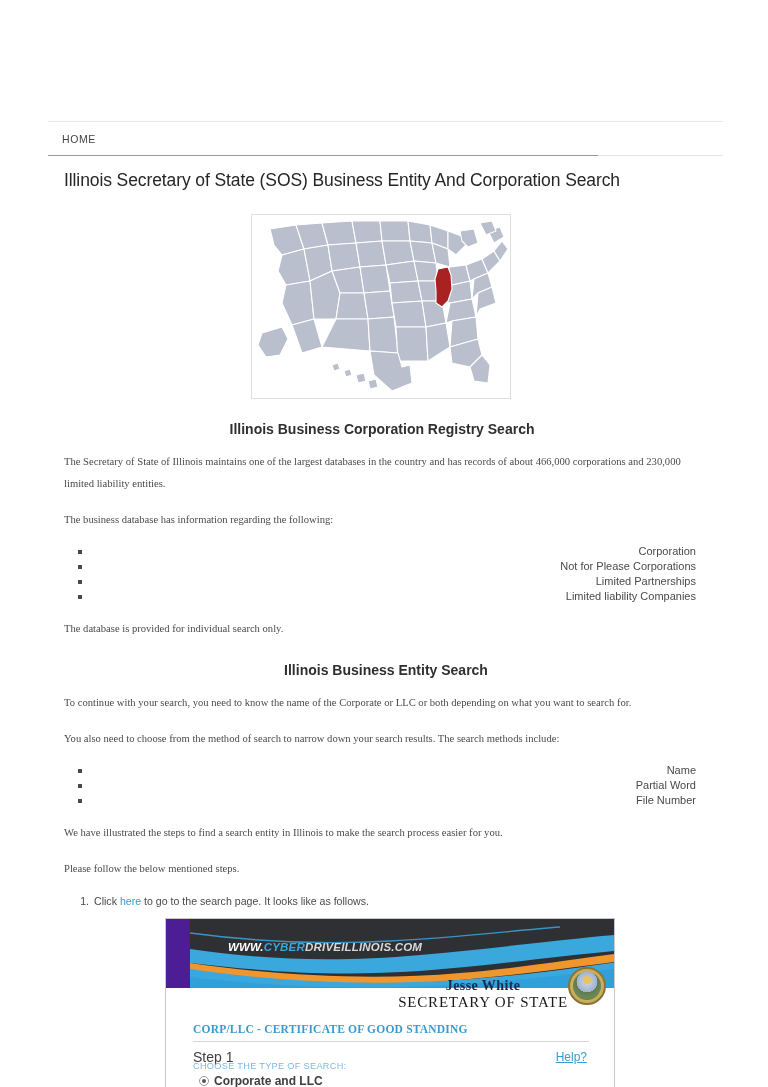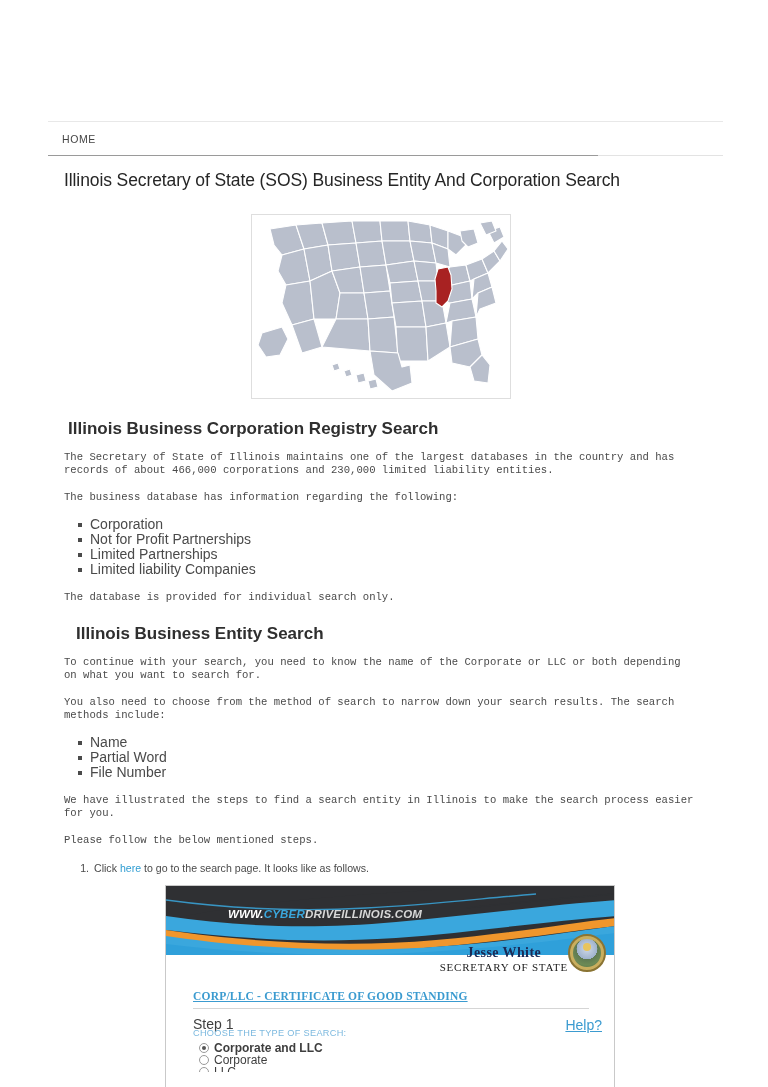--- a/index.html
+++ b/index.html
@@ -92,49 +92,51 @@
     margin-left: 187px;
     border: 1px solid #dedede;
     background: #ffffff;
     box-sizing: border-box;
     display: block;
   }
   .map-figure svg { display: block; }
 
   
   h3.sub-head {
-    font-size: 17px;
+    font-size: 14px;
     font-weight: bold;
     color: #2f2f2f;
     margin: 22px 0 0 4px;
     line-height: 16px;
     font-family: "Liberation Sans", sans-serif;
+    text-align: center;
   }
   h3.sub-head.flush { margin-left: 12px; }
 
   p.body-text {
     font-size: 10.6px;
-    line-height: 13px;
+    line-height: 22px;
     color: #4a4a4a;
     margin: 14px 0 0 0;
-    font-family: Liberation Mono, monospace;
+    font-family: Liberation Serif, serif;
   }
 
   ul.bullets {
     margin: 13px 0 0 0;
     padding-left: 26px;
     list-style: none;
   }
   ul.bullets li {
-    font-size: 14px;
+    font-size: 11px;
     line-height: 15px;
     color: #4a4a4a;
     position: relative;
     padding-left: 0;
     margin-bottom: 0px;
+    text-align: right;
   }
   ul.bullets li:before {
     content: "";
     position: absolute;
     left: -12px;
     top: 6px;
     width: 4px;
     height: 4px;
     background: #4a4a4a;
   }
@@ -161,22 +163,23 @@
     border: 1px solid #c9c9c9;
     box-sizing: border-box;
     background: #ffffff;
     position: relative;
     overflow: hidden;
   }
   .sos-banner {
     position: relative;
     width: 100%;
     height: 69px;
-    background: #0c4a6e;
+    background: #4c1d95;
     overflow: hidden;
+    padding-left: 24px;
   }
   .sos-banner svg { display:block; }
   .sos-url {
     position: absolute;
     left: 62px;
     top: 22px;
     font-size: 11.5px;
     font-style: italic;
     font-weight: bold;
     letter-spacing: 0.2px;
@@ -199,21 +202,21 @@
   .sig-name {
     font-family: "Liberation Serif", serif;
     font-weight: bold;
     font-size: 14px;
     color: #1b2a55;
     letter-spacing: 0.4px;
     display: block;
   }
   .sig-title {
     font-family: "Liberation Serif", serif;
-    font-size: 11px;
+    font-size: 15px;
     color: #1a1a1a;
     letter-spacing: 0.8px;
     display: block;
     margin-top: 2px;
   }
   .sos-seal {
     position: absolute;
     right: 8px;
     top: 48px;
     width: 34px;
@@ -242,43 +245,42 @@
 
   .sos-title {
     position: absolute;
     left: 27px;
     top: 104px;
     font-family: "Liberation Serif", serif;
     font-weight: bold;
     font-size: 11.5px;
     color: #3b9bd0;
     letter-spacing: 0.2px;
-    text-decoration: underline;
   }
   .sos-hr {
     position: absolute;
     left: 27px;
     top: 122px;
     width: 396px;
     height: 1px;
     background: #d5d5d5;
   }
   .sos-step {
     position: absolute;
     left: 27px;
     top: 130px;
     font-size: 14px;
     font-weight: normal;
     color: #3e3e3e;
   }
   .sos-help {
     position: absolute;
-    right: 12px;
+    right: 27px;
     top: 131px;
-    font-size: 14px;
+    font-size: 12px;
     color: #3b9bd0;
     text-decoration: underline;
     cursor: pointer;
     margin-left: 28px;
   }
   .sos-choose {
     position: absolute;
     left: 27px;
     top: 142px;
     font-size: 9.2px;
@@ -412,21 +414,21 @@
           <path d="M186,54 L196,52 L199,60 L200,74 L196,86 L190,92 L184,88 L184,76 L183,64 Z" fill="#a82222" stroke="#ffffff" stroke-width="1.1" stroke-linejoin="round"></path>
         </g>
       </svg>
     </div>
 
     <h3 class="sub-head">Illinois Business Corporation Registry Search</h3>
     <p class="body-text">The Secretary of State of Illinois maintains one of the largest databases in the country and has records of about 466,000 corporations and 230,000 limited liability entities.</p>
     <p class="body-text">The business database has information regarding the following:</p>
     <ul class="bullets">
       <li>Corporation</li>
-      <li>Not for Profit Partnerships</li>
+      <li>Not for Please Corporations</li>
       <li>Limited Partnerships</li>
       <li>Limited liability Companies</li>
     </ul>
     <p class="body-text">The database is provided for individual search only.</p>
 
     <h3 class="sub-head flush">Illinois Business Entity Search</h3>
     <p class="body-text">To continue with your search, you need to know the name of the Corporate or LLC or both depending on what you want to search for.</p>
     <p class="body-text">You also need to choose from the method of search to narrow down your search results. The search methods include:</p>
     <ul class="bullets">
       <li>Name</li>

